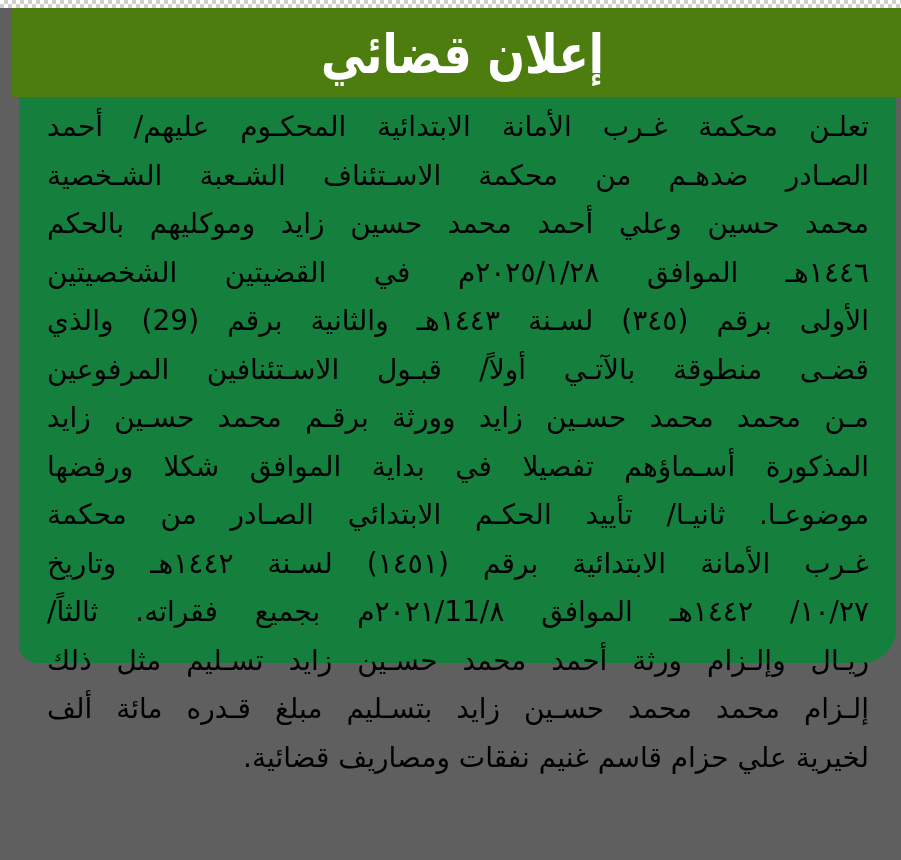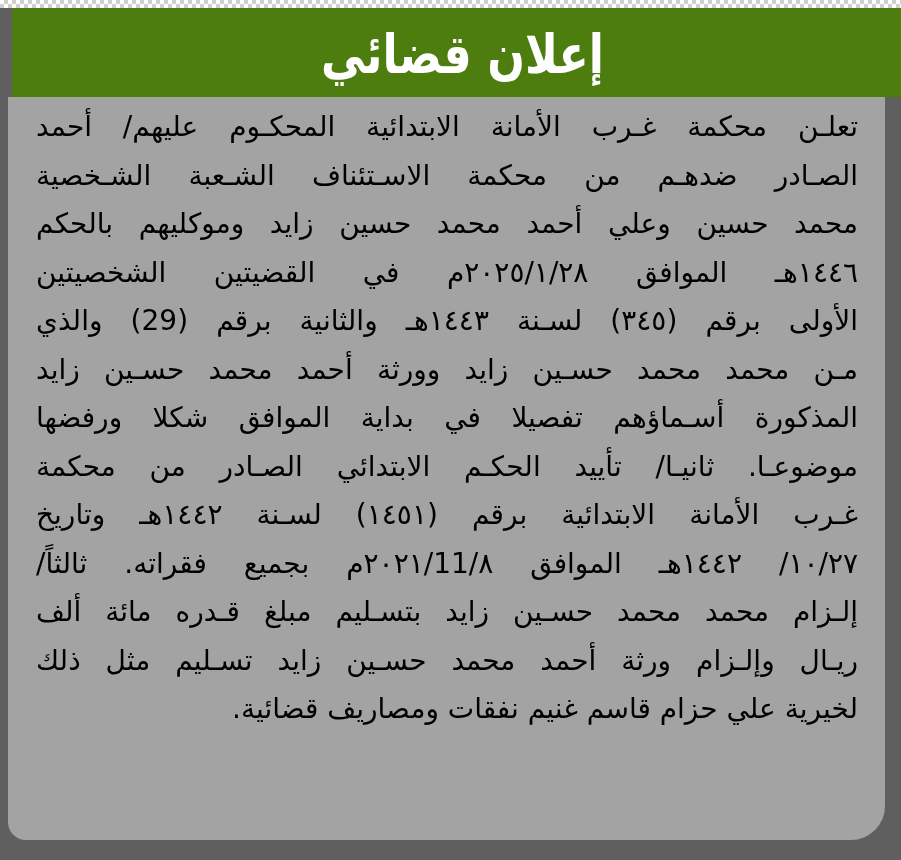--- a/index.html
+++ b/index.html
@@ -41,23 +41,23 @@
     font-weight: bold;
     font-size: 54px;
     line-height: 1;
     direction: rtl;
     letter-spacing: -1px;
     transform: scaleX(0.82);
     margin-top: 4px;
   }
   .panel {
     position: absolute;
-    left: 8px; top: 97px;
-    width: 877px; height: 743px;
-    background: #a3a3a3;
+    left: 19px; top: 97px;
+    width: 877px; height: 566px;
+    background: #15803d;
     border-bottom-left-radius: 18px;
     border-bottom-right-radius: 34px;
   }
   .body-text {
     position: absolute;
     left: 28px;
     top: 6px;
     width: 822px;
     direction: rtl;
     text-align: justify;
@@ -88,22 +88,23 @@
   <div class="title">إعلان قضائي</div>
 </div>
 
 <div class="panel">
   <div class="body-text">
     <span class="line">تعلـن محكمة غـرب الأمانة الابتدائية المحكـوم عليهم/ أحمد</span>
     <span class="line">الصـادر ضدهـم من محكمة الاسـتئناف الشـعبة الشـخصية</span>
     <span class="line">محمد حسين وعلي أحمد محمد حسين زايد وموكليهم بالحكم</span>
     <span class="line">١٤٤٦هـ الموافق ٢٠٢٥/١/٢٨م في القضيتين الشخصيتين</span>
     <span class="line">الأولى برقم (٣٤٥) لسـنة ١٤٤٣هـ والثانية برقم (29) والذي</span>
-    <span class="line">مـن محمد محمد حسـين زايد وورثة أحمد محمد حسـين زايد</span>
+    <span class="line">قضـى منطوقة بالآتـي أولاً/ قبـول الاسـتئنافين المرفوعين</span>
+    <span class="line">مـن محمد محمد حسـين زايد وورثة برقـم محمد حسـين زايد</span>
     <span class="line">المذكورة أسـماؤهم تفصيلا في بداية الموافق شكلا ورفضها</span>
     <span class="line">موضوعـا. ثانيـا/ تأييد الحكـم الابتدائي الصـادر من محكمة</span>
     <span class="line">غـرب الأمانة الابتدائية برقم (١٤٥١) لسـنة ١٤٤٢هـ وتاريخ</span>
     <span class="line">١٠/٢٧/ ١٤٤٢هـ الموافق ٢٠٢١/11/٨م بجميع فقراته. ثالثاً/</span>
+    <span class="line">ريـال وإلـزام ورثة أحمد محمد حسـين زايد تسـليم مثل ذلك</span>
     <span class="line">إلـزام محمد محمد حسـين زايد بتسـليم مبلغ قـدره مائة ألف</span>
-    <span class="line">ريـال وإلـزام ورثة أحمد محمد حسـين زايد تسـليم مثل ذلك</span>
     <span class="line last">لخيرية علي حزام قاسم غنيم نفقات ومصاريف قضائية.</span>
   </div>
 </div>
 
 </body></html>

